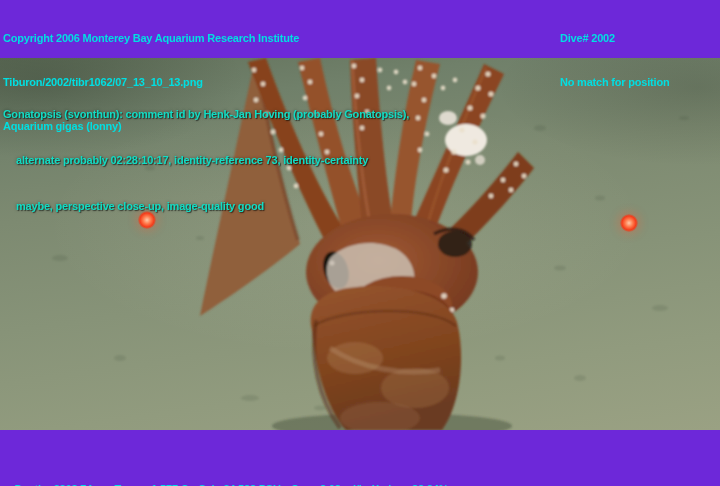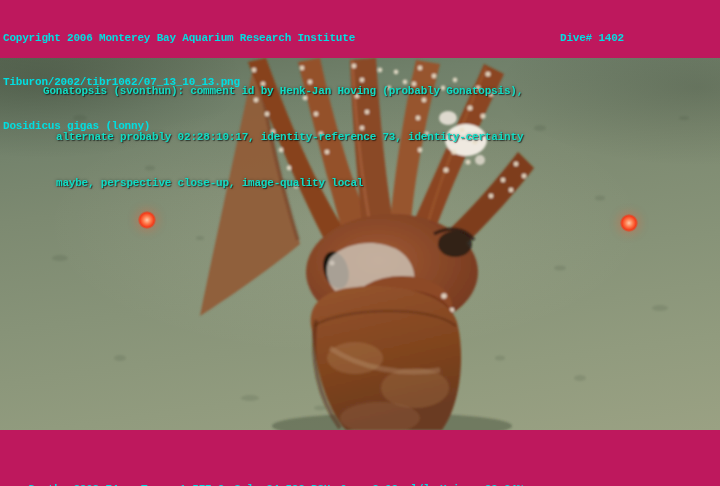--- a/index.html
+++ b/index.html
@@ -1,17 +1,17 @@
 <!DOCTYPE html>
 <html><head>
 <meta charset="utf-8">
 <style>
   html,body{margin:0;padding:0;background:#000;}
-  .screen{position:relative;width:720px;height:486px;background:#be185d;overflow:hidden;
-          font-family:Liberation Mono, monospace;}
+  .screen{position:relative;width:720px;height:486px;background:#6d28d9;overflow:hidden;
+          font-family:Liberation Sans, sans-serif;}
 
   
   .photo{position:absolute;left:0;top:58px;width:720px;height:372px;overflow:hidden;
     background:
       radial-gradient(ellipse 60% 50% at 48% 45%, rgba(240,240,215,0.10), rgba(0,0,0,0) 70%),
       radial-gradient(ellipse 40% 30% at 6% 6%, rgba(20,30,20,0.25), rgba(0,0,0,0) 70%),
       radial-gradient(ellipse 40% 30% at 97% 8%, rgba(20,30,20,0.18), rgba(0,0,0,0) 70%),
       linear-gradient(172deg,#62715b 0%,#70806a 15%,#7d8a71 35%,#879378 58%,#919b7e 80%,#9aa183 100%);
   }
   .photo svg{position:absolute;left:0;top:0;}
@@ -20,22 +20,22 @@
     background:radial-gradient(circle,#ffc9a8 0%,#ff7a4c 30%,#f43c1a 55%,rgba(244,60,26,0) 78%);
     box-shadow:0 0 10px 2px rgba(255,90,50,0.30);}
   .laser.left{left:138px;top:153px;}
   .laser.right{left:620px;top:156px;}
 
   
   .ovl{position:absolute;font-weight:bold;font-size:11px;line-height:14.6px;
        letter-spacing:-0.2px;white-space:pre;color:#00dfe2;}
   .top-left{left:3px;top:2px;}
   .top-right{left:560px;top:2px;}
-  .annotation{left:3px;top:53px;line-height:15.4px;color:#12dcc4;
-       text-shadow:1px 1px 1px rgba(0,0,0,0.55),0 0 3px rgba(0,40,30,0.5);margin-left:40px;}
+  .annotation{left:3px;top:76px;line-height:15.4px;color:#12dcc4;
+       text-shadow:1px 1px 1px rgba(0,0,0,0.55),0 0 3px rgba(0,40,30,0.5);}
   .annotation .indent{padding-left:13px;}
   .footer-line{left:3px;top:467px;}
   .footer-line span{margin-right:10px;}
 </style>
 </head>
 <body>
 
 <div class="screen">
 
   <div class="photo">
@@ -165,30 +165,31 @@
       </g>
     </svg>
 
     <div class="laser left"></div>
     <div class="laser right"></div>
   </div>
 
   <div class="ovl top-left">
     <div>Copyright 2006 Monterey Bay Aquarium Research Institute</div>
     <div>Tiburon/2002/tibr1062/07_13_10_13.png</div>
-    <div>Dosidicus gigas (lonny)</div>
+    <div>Aquarium gigas (lonny)</div>
   </div>
 
   <div class="ovl top-right">
-    <div>Dive# 1402</div>
+    <div>Dive# 2002</div>
+    <div>No match for position</div>
   </div>
 
   <div class="ovl annotation">
     <div>Gonatopsis (svonthun): comment id by Henk-Jan Hoving (probably Gonatopsis),</div>
     <div class="indent">alternate probably 02:28:10:17, identity-reference 73, identity-certainty</div>
-    <div class="indent">maybe, perspective close-up, image-quality local</div>
+    <div class="indent">maybe, perspective close-up, image-quality good</div>
   </div>
 
   <div class="ovl footer-line">
     <span>Depth= 3208.74 m</span><span>Temp= 1.577 C</span><span>Sal= 34.523 PSU</span><span>Oxy= 3.03 ml/l</span><span>Xmiss= 82.24%</span>
   </div>
 
 </div>
 
 </body></html>

